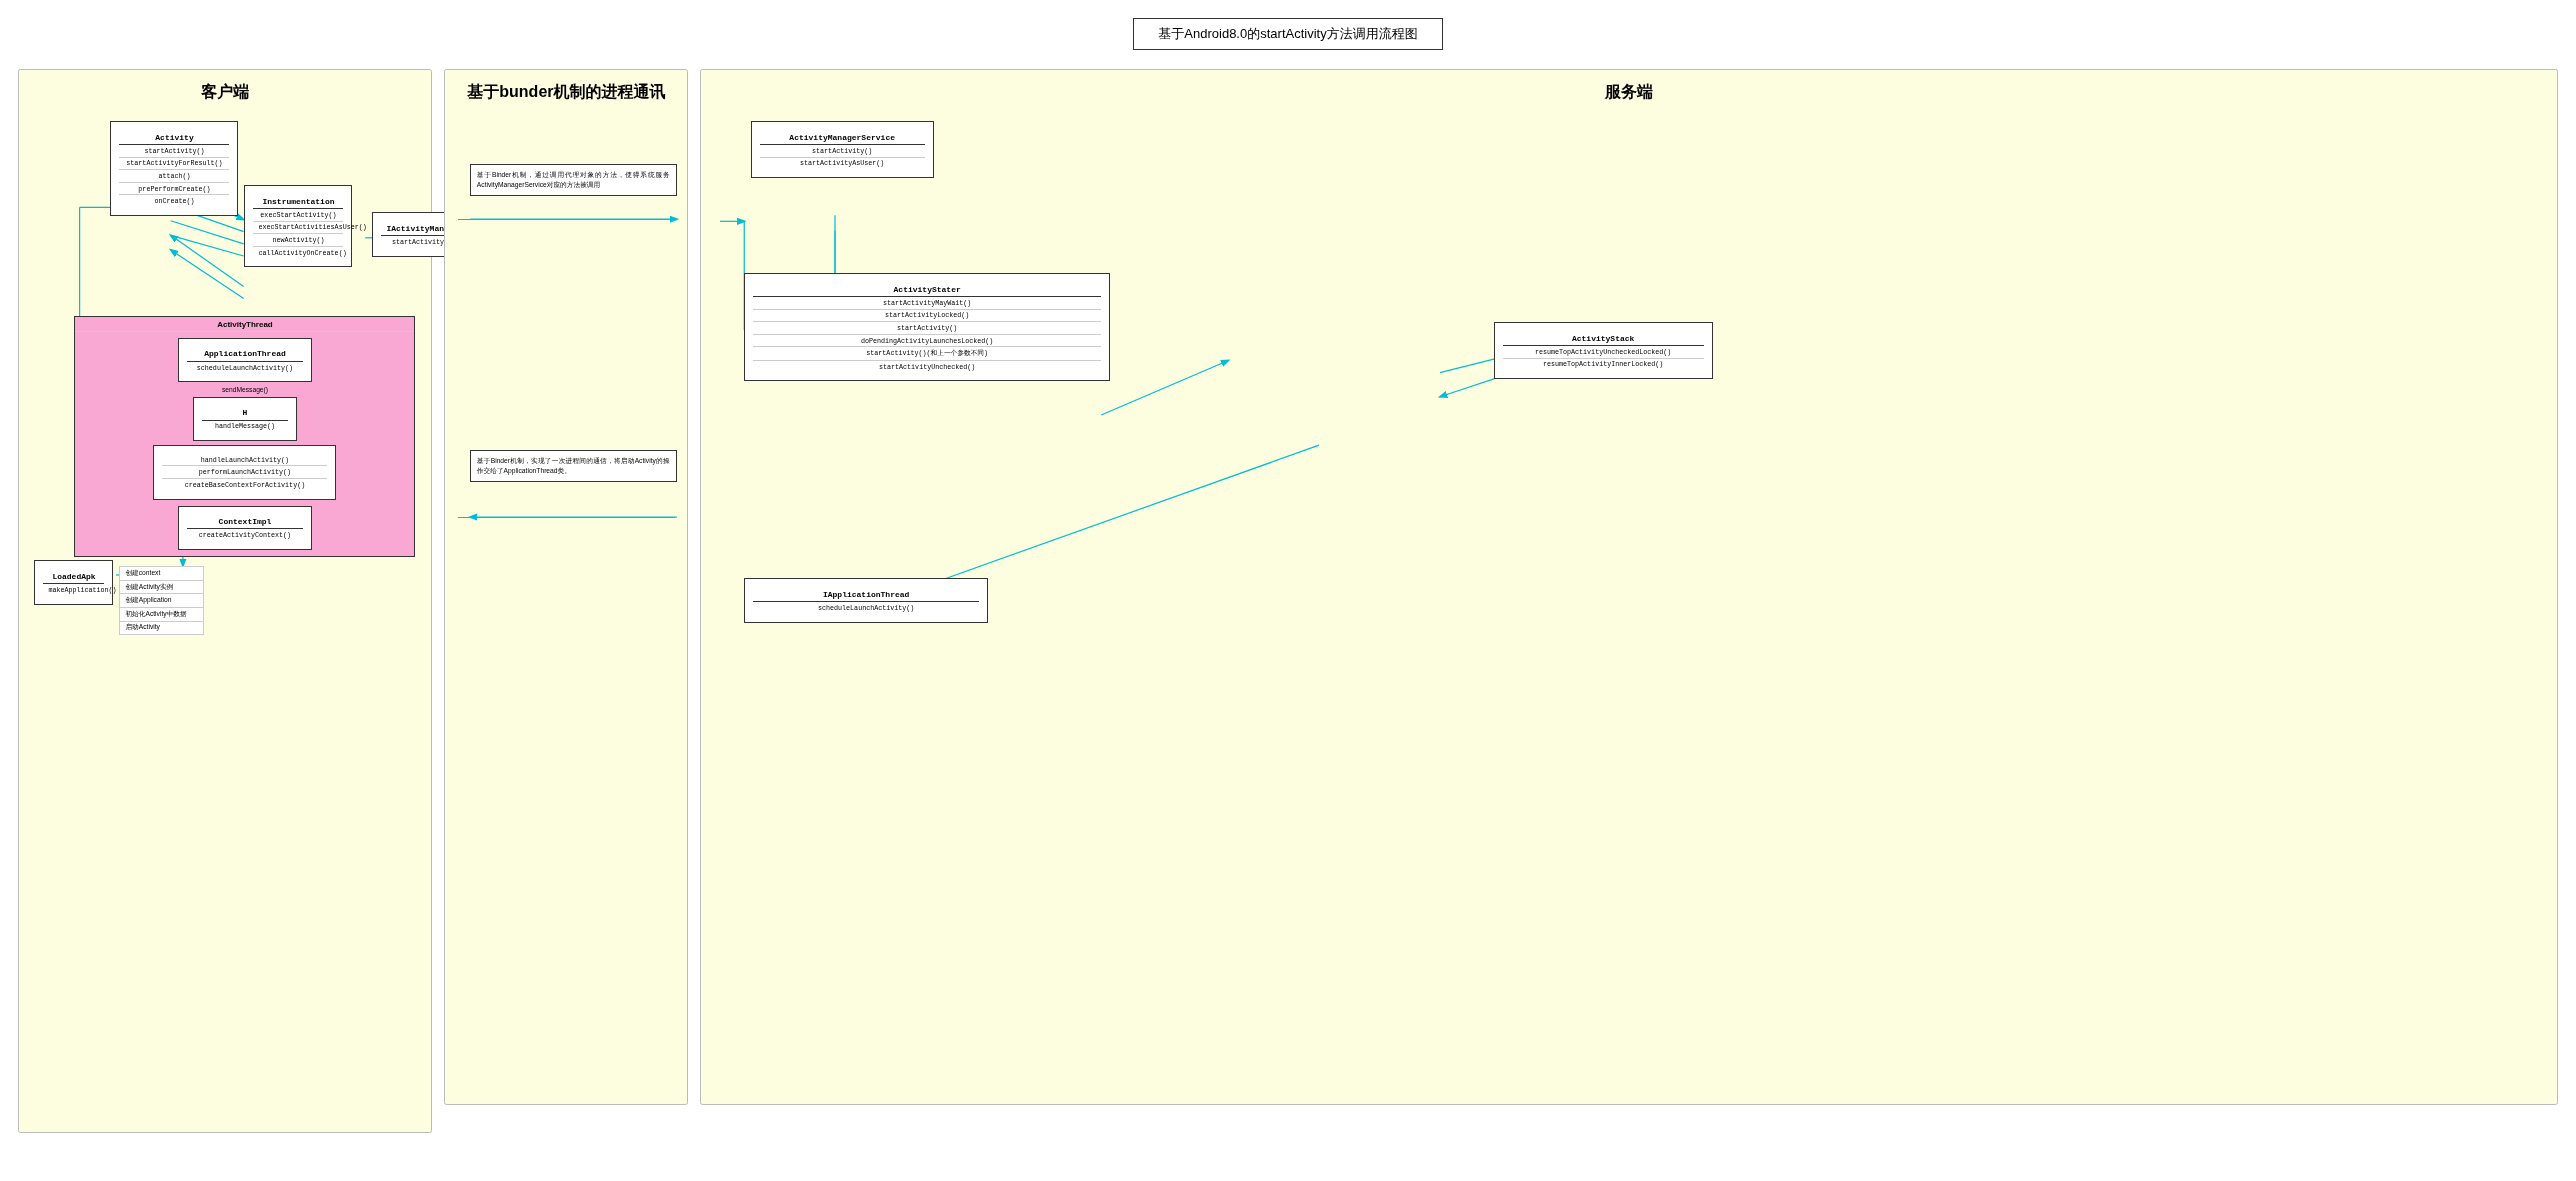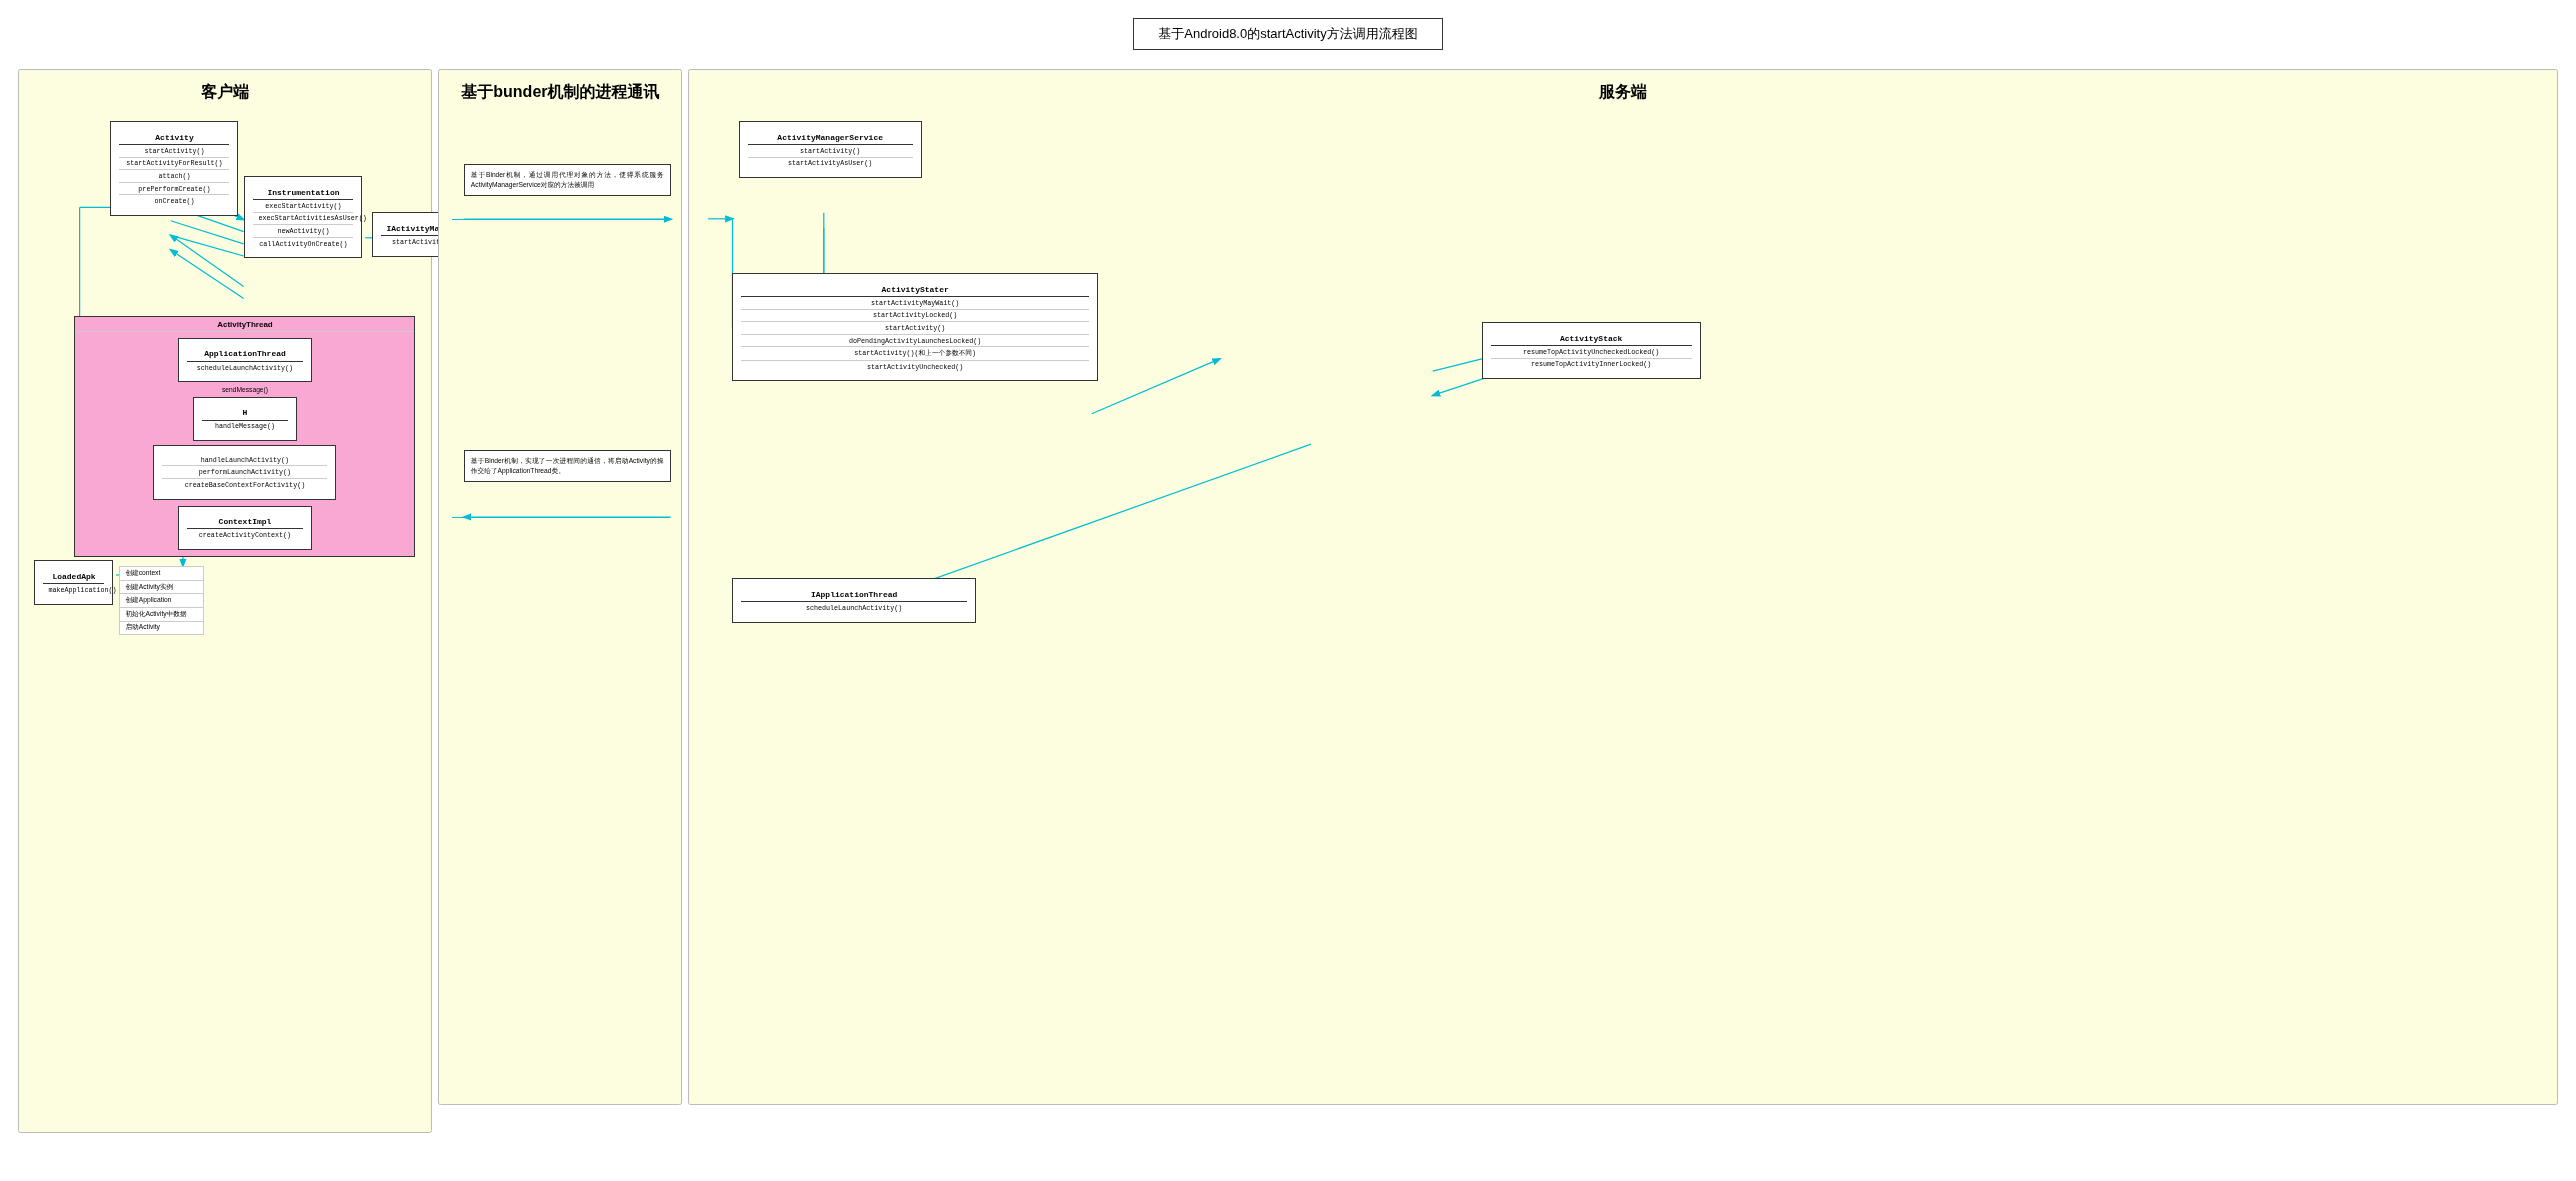--- a/index.html
+++ b/index.html
@@ -19,21 +19,21 @@
     .page-title-box {
       border: 0.9px solid #333;
       padding: 6.1px 24.4px;
       font-size: 13px;
       font-weight: normal;
       background: #fff;
     }
     .main-layout {
       display: flex;
       flex-direction: row;
-      gap: 0;
+      gap: 6px;
       padding: 6.1px 18.3px;
       align-items: flex-start;
     }
     .section {
       background: #fdfde0;
       border: 0.9px solid #bbb;
       border-radius: 2.4px;
       padding: 12.2px;
       position: relative;
     }
@@ -169,21 +169,21 @@
 
         <div class="box activity-box" style="top:6.1px; left:79px; width:128px;">
           <div class="box-header">Activity</div>
           <div class="box-item">startActivity()</div>
           <div class="box-item">startActivityForResult()</div>
           <div class="box-item">attach()</div>
           <div class="box-item">prePerformCreate()</div>
           <div class="box-item">onCreate()</div>
         </div>
 
-        <div class="box" style="position:absolute; top:61px; left:213px; width:118px;">
+        <div class="box" style="position:absolute; top:70px; left:213px; width:108px;">
           <div class="box-header">Instrumentation</div>
           <div class="box-item">execStartActivity()</div>
           <div class="box-item">execStartActivitiesAsUser()</div>
           <div class="box-item">newActivity()</div>
           <div class="box-item">callActivityOnCreate()</div>
         </div>
 
         <div class="box" style="position:absolute; top:97px; left:341px; width:91px;">
           <div class="box-header">IActivityManager</div>
           <div class="box-item">startActivity</div>

